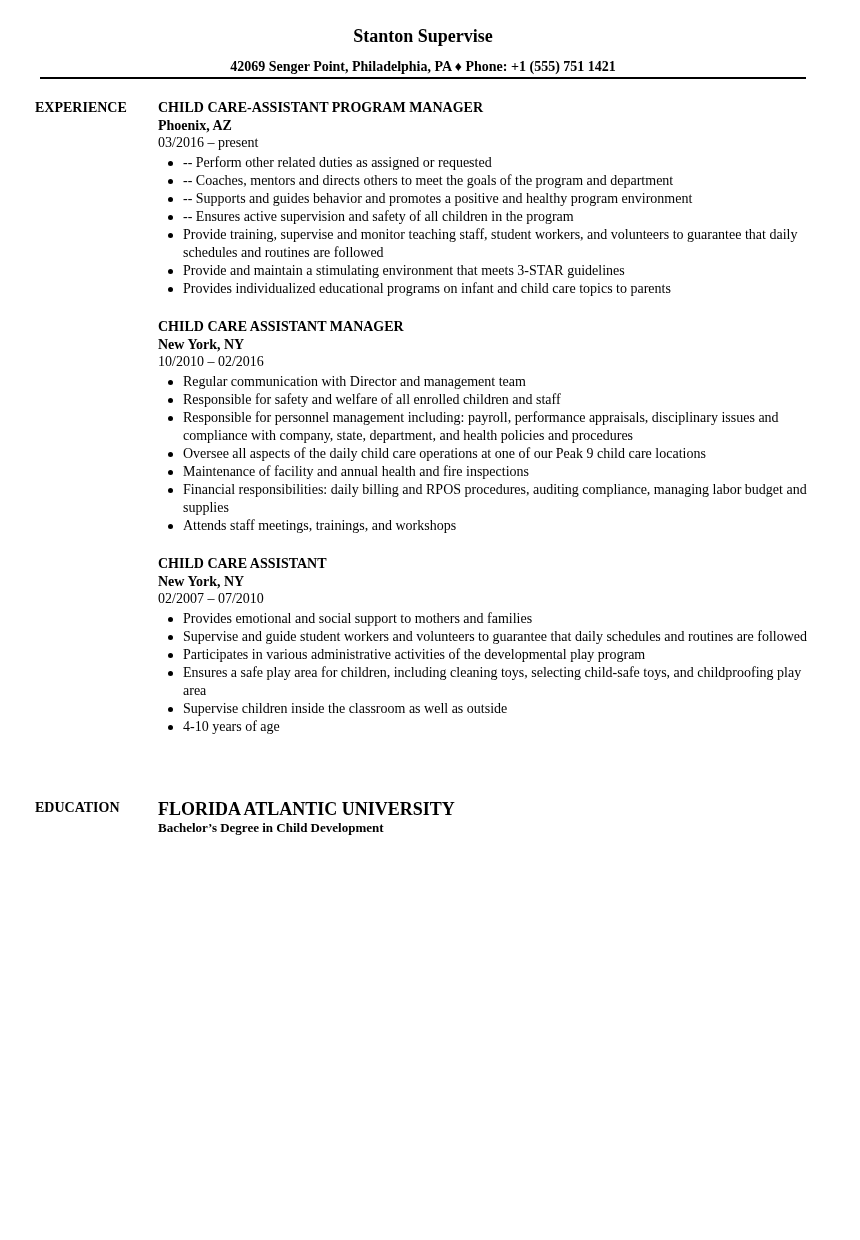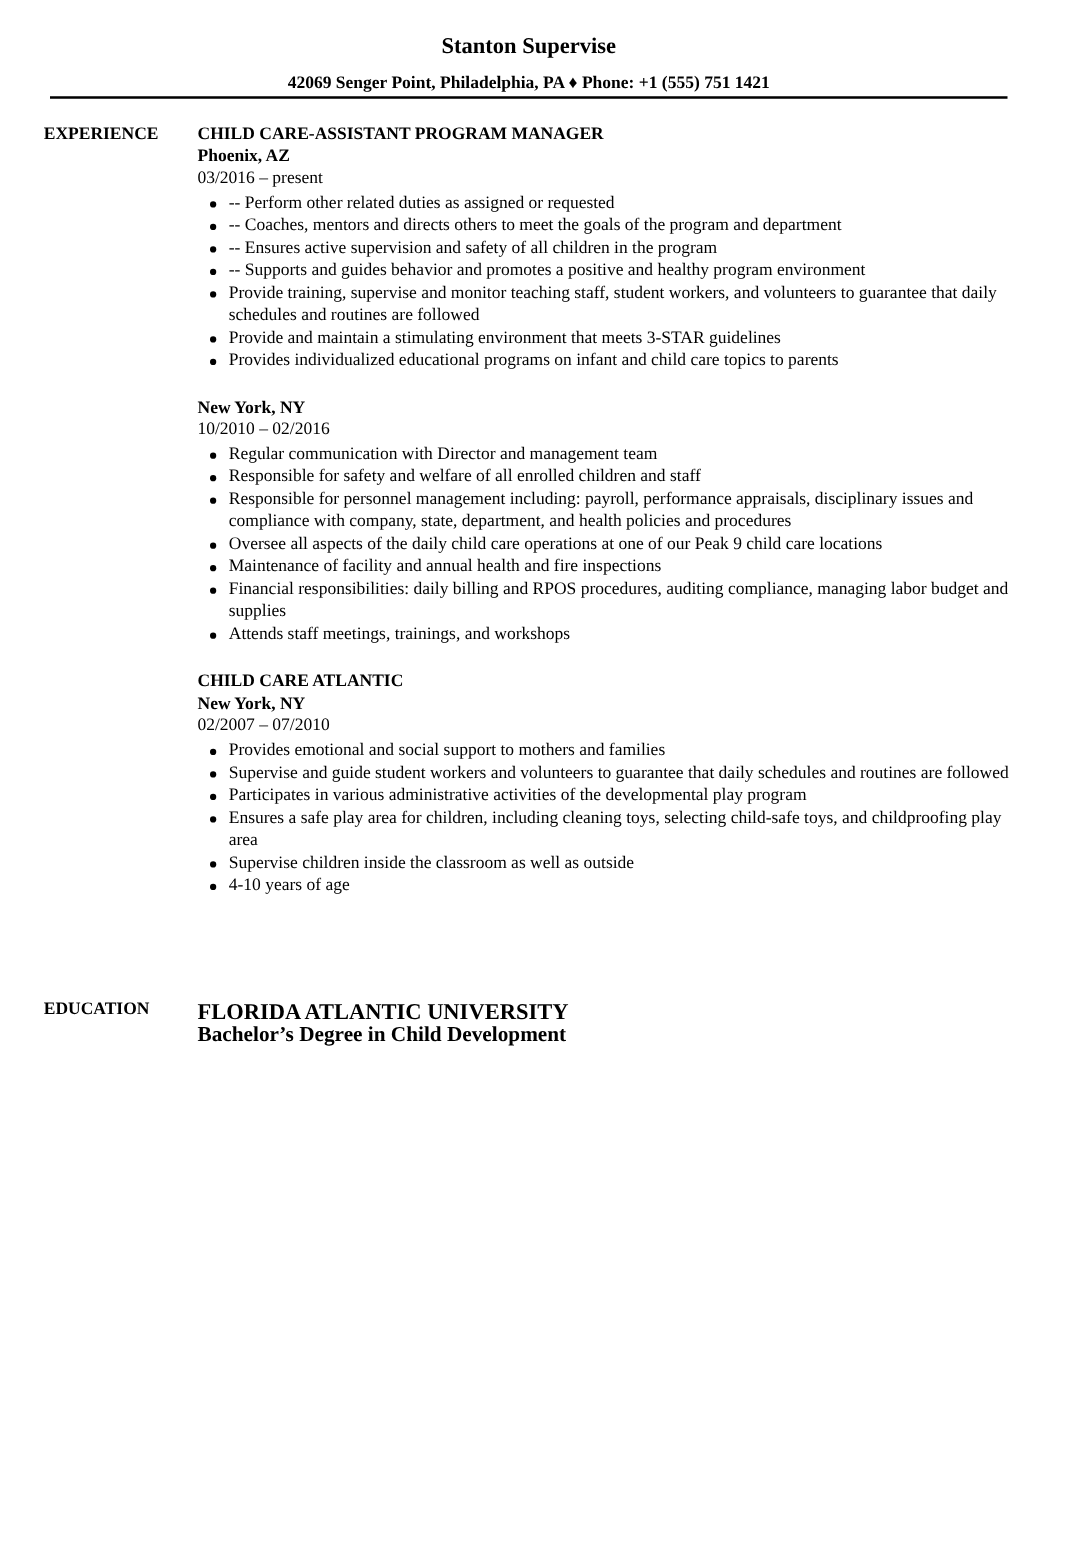--- a/index.html
+++ b/index.html
@@ -97,21 +97,21 @@
     height: 5px;
     background: #000;
     border-radius: 50%;
   }
   .edu-school {
     font-size: 18px;
     font-weight: bold;
     line-height: 20px;
   }
   .edu-degree {
-    font-size: 17px;
+    font-size: 13px;
     font-weight: bold;
     line-height: 18px;
   }
 </style>
 </head>
 <body>
 
 <div class="header">
   <div class="name">Stanton Supervise</div>
   <div class="contact">
@@ -126,44 +126,45 @@
   <div class="section-title">EXPERIENCE</div>
   <div class="section-body">
 
     <div class="job">
       <div class="job-title">CHILD CARE-ASSISTANT PROGRAM MANAGER</div>
       <div class="job-location">Phoenix, AZ</div>
       <div class="job-dates">03/2016 – present</div>
       <ul class="bullets">
         <li><span class="dot"></span><span>-- Perform other related duties as assigned or requested</span></li>
         <li><span class="dot"></span><span>-- Coaches, mentors and directs others to meet the goals of the program and department</span></li>
+        <li><span class="dot"></span><span>-- Supports and guides behavior and promotes a positive and healthy program environment</span></li>
         <li><span class="dot"></span><span>-- Ensures active supervision and safety of all children in the program</span></li>
-        <li><span class="dot"></span><span>-- Supports and guides behavior and promotes a positive and healthy program environment</span></li>
         <li><span class="dot"></span><span>Provide training, supervise and monitor teaching staff, student workers, and volunteers to guarantee that daily schedules and routines are followed</span></li>
         <li><span class="dot"></span><span>Provide and maintain a stimulating environment that meets 3-STAR guidelines</span></li>
         <li><span class="dot"></span><span>Provides individualized educational programs on infant and child care topics to parents</span></li>
       </ul>
     </div>
 
     <div class="job">
+      <div class="job-title">CHILD CARE ASSISTANT MANAGER</div>
       <div class="job-location">New York, NY</div>
       <div class="job-dates">10/2010 – 02/2016</div>
       <ul class="bullets">
         <li><span class="dot"></span><span>Regular communication with Director and management team</span></li>
         <li><span class="dot"></span><span>Responsible for safety and welfare of all enrolled children and staff</span></li>
         <li><span class="dot"></span><span>Responsible for personnel management including: payroll, performance appraisals, disciplinary issues and compliance with company, state, department, and health policies and procedures</span></li>
         <li><span class="dot"></span><span>Oversee all aspects of the daily child care operations at one of our Peak 9 child care locations</span></li>
         <li><span class="dot"></span><span>Maintenance of facility and annual health and fire inspections</span></li>
         <li><span class="dot"></span><span>Financial responsibilities: daily billing and RPOS procedures, auditing compliance, managing labor budget and supplies</span></li>
         <li><span class="dot"></span><span>Attends staff meetings, trainings, and workshops</span></li>
       </ul>
     </div>
 
     <div class="job">
-      <div class="job-title">CHILD CARE ATLANTIC</div>
+      <div class="job-title">CHILD CARE ASSISTANT</div>
       <div class="job-location">New York, NY</div>
       <div class="job-dates">02/2007 – 07/2010</div>
       <ul class="bullets">
         <li><span class="dot"></span><span>Provides emotional and social support to mothers and families</span></li>
         <li><span class="dot"></span><span>Supervise and guide student workers and volunteers to guarantee that daily schedules and routines are followed</span></li>
         <li><span class="dot"></span><span>Participates in various administrative activities of the developmental play program</span></li>
         <li><span class="dot"></span><span>Ensures a safe play area for children, including cleaning toys, selecting child-safe toys, and childproofing play area</span></li>
         <li><span class="dot"></span><span>Supervise children inside the classroom as well as outside</span></li>
         <li><span class="dot"></span><span>4-10 years of age</span></li>
       </ul>

